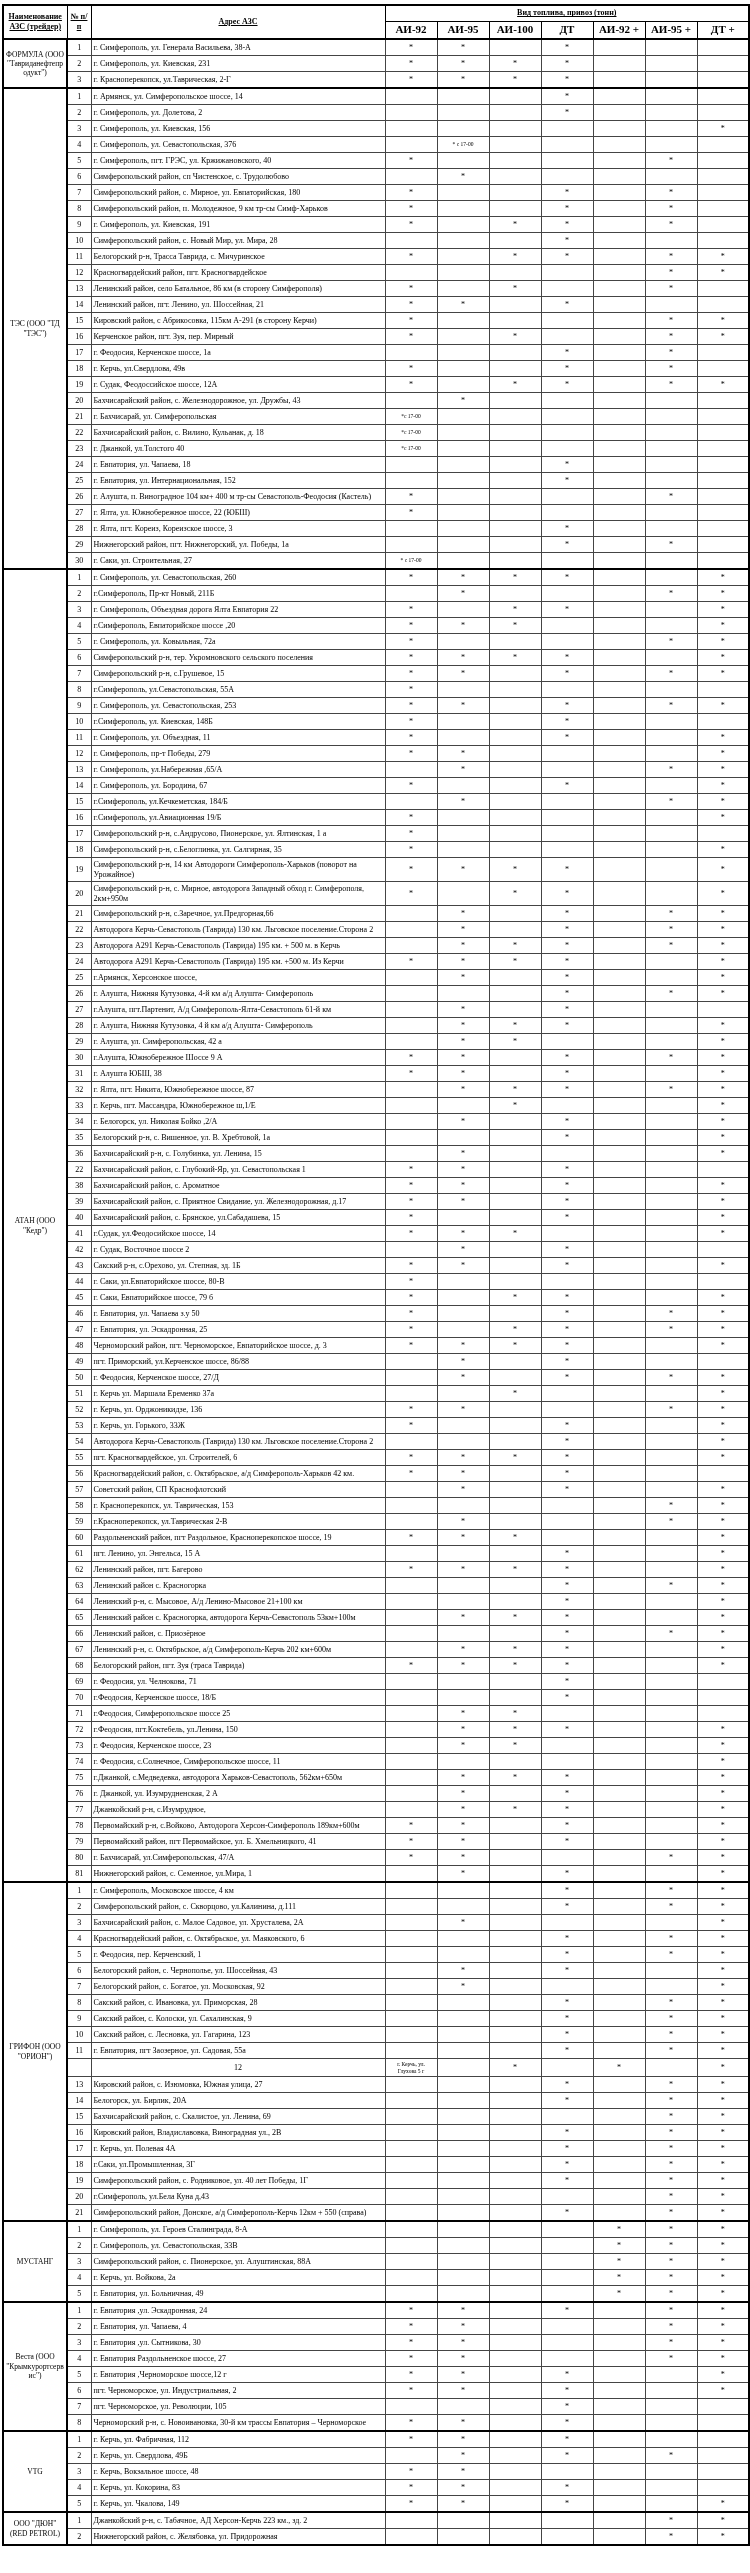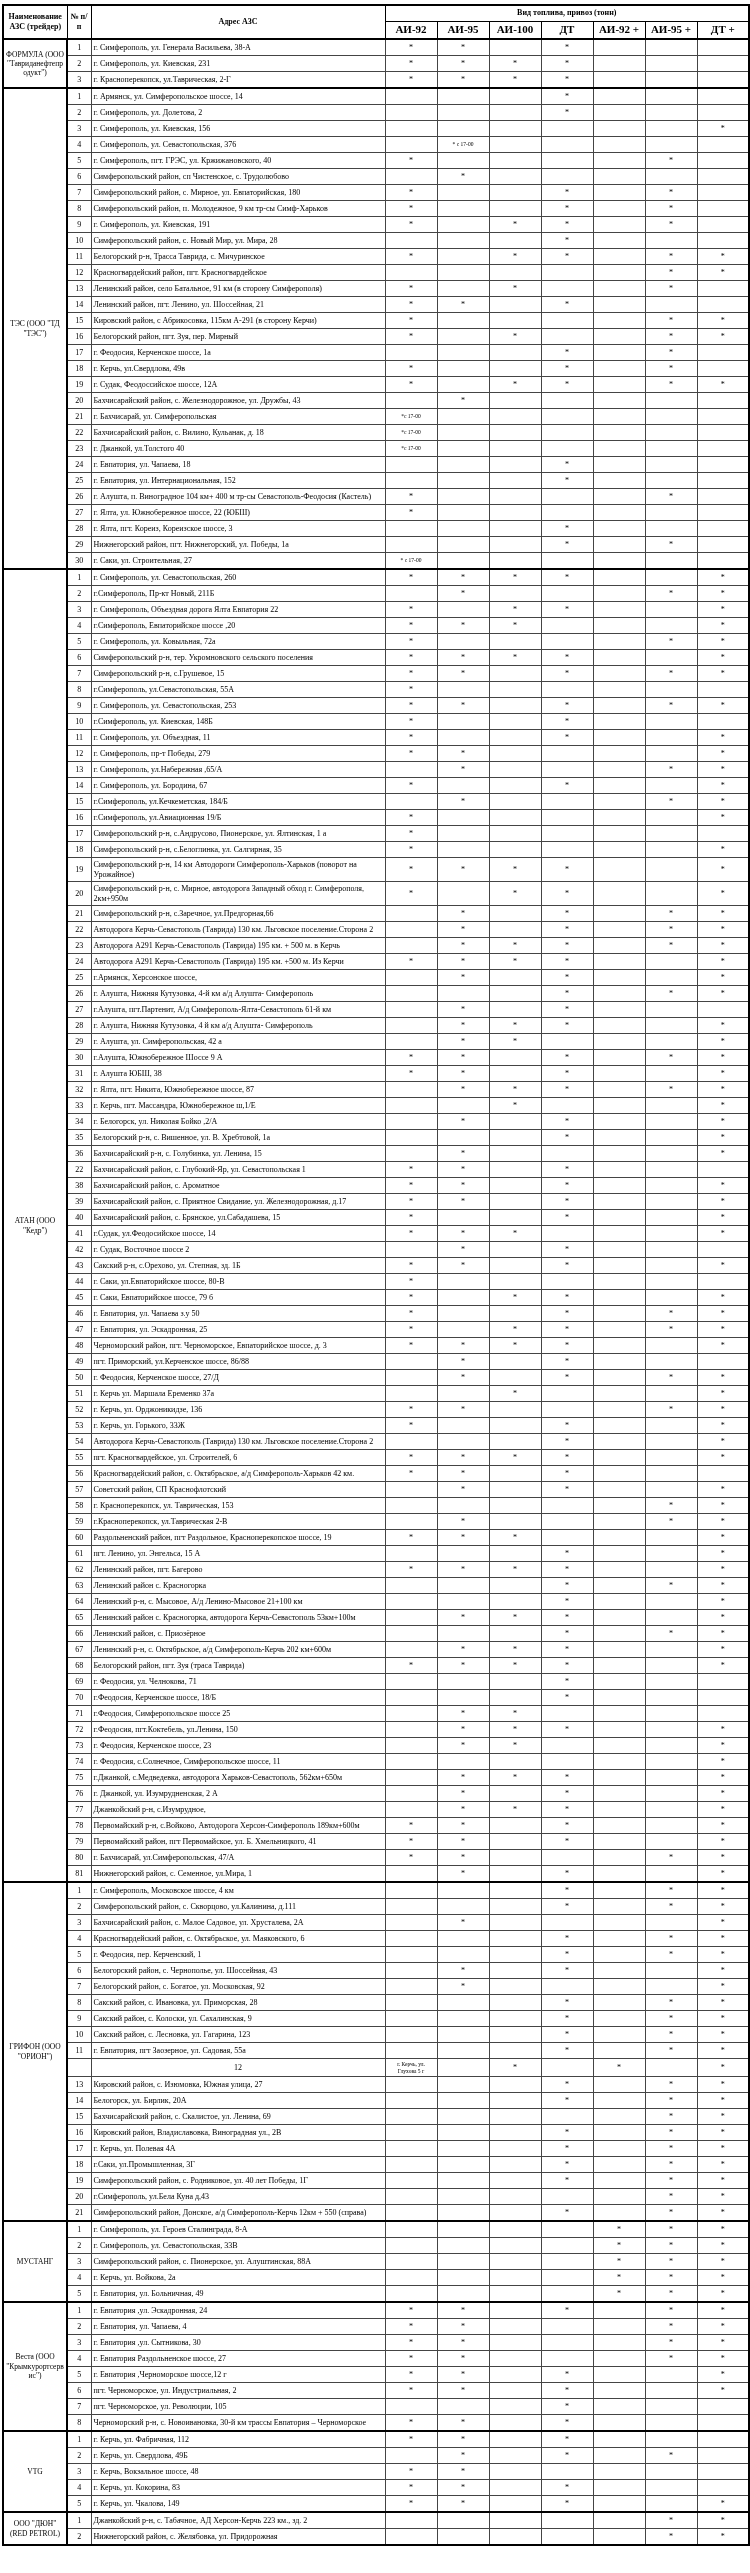--- a/index.html
+++ b/index.html
@@ -14,21 +14,21 @@
     border:1px solid #444;
     padding:1.5px 2px;
     font-size:8px;
     line-height:1.25;
     vertical-align:middle;
     overflow:hidden;
     word-wrap:break-word;
   }
   thead th { border:1px solid #000; font-weight:bold; text-align:center; }
   thead { border-bottom:2px solid #000; }
-  .h-main { height:16px; }
+  .h-main { height:16px;text-decoration:underline; }
   .h-sub th { height:13px; font-size:11px; }
   td.trader {
     font-size:7.5px; text-align:center;
     border-left:2px solid #000; border-right:2px solid #000;
     font-weight:normal;
   }
   td.num  { text-align:center; }
   td.addr { text-align:left; }
   td.addr.ctr { text-align:center; }
   td.fuel { text-align:center; }
@@ -234,21 +234,21 @@
           <td class="fuel"></td>
           <td class="fuel"></td>
           <td class="fuel"></td>
           <td class="fuel"></td>
           <td class="fuel tl"></td>
           <td class="fuel">*</td>
           <td class="fuel">*</td>
         </tr>
         <tr>
           <td class="num">13</td>
-          <td class="addr">Ленинский район, село Батальное, 91 км (в сторону Симферополя)</td>
+          <td class="addr">Ленинский район, село Батальное, 86 км (в сторону Симферополя)</td>
           <td class="fuel">*</td>
           <td class="fuel"></td>
           <td class="fuel">*</td>
           <td class="fuel"></td>
           <td class="fuel tl"></td>
           <td class="fuel">*</td>
           <td class="fuel"></td>
         </tr>
         <tr>
           <td class="num">14</td>
@@ -267,21 +267,21 @@
           <td class="fuel">*</td>
           <td class="fuel"></td>
           <td class="fuel"></td>
           <td class="fuel"></td>
           <td class="fuel tl"></td>
           <td class="fuel">*</td>
           <td class="fuel">*</td>
         </tr>
         <tr>
           <td class="num">16</td>
-          <td class="addr">Белогорский район, пгт. Зуя, пер. Мирный</td>
+          <td class="addr">Керченское район, пгт. Зуя, пер. Мирный</td>
           <td class="fuel">*</td>
           <td class="fuel"></td>
           <td class="fuel">*</td>
           <td class="fuel"></td>
           <td class="fuel tl"></td>
           <td class="fuel">*</td>
           <td class="fuel">*</td>
         </tr>
         <tr>
           <td class="num">17</td>

